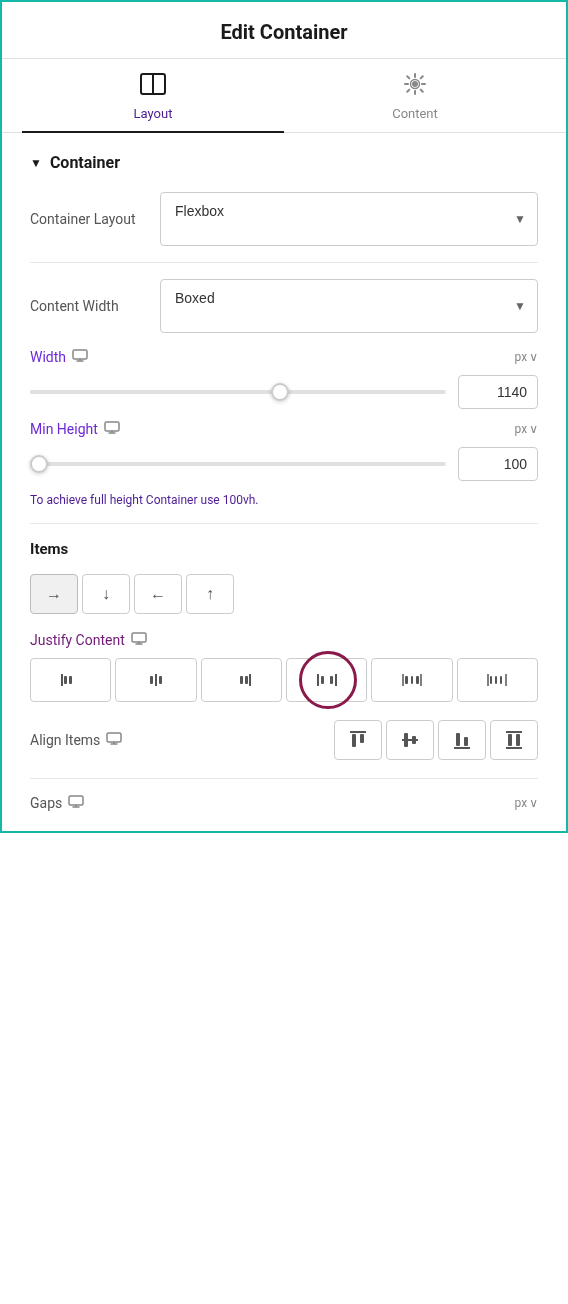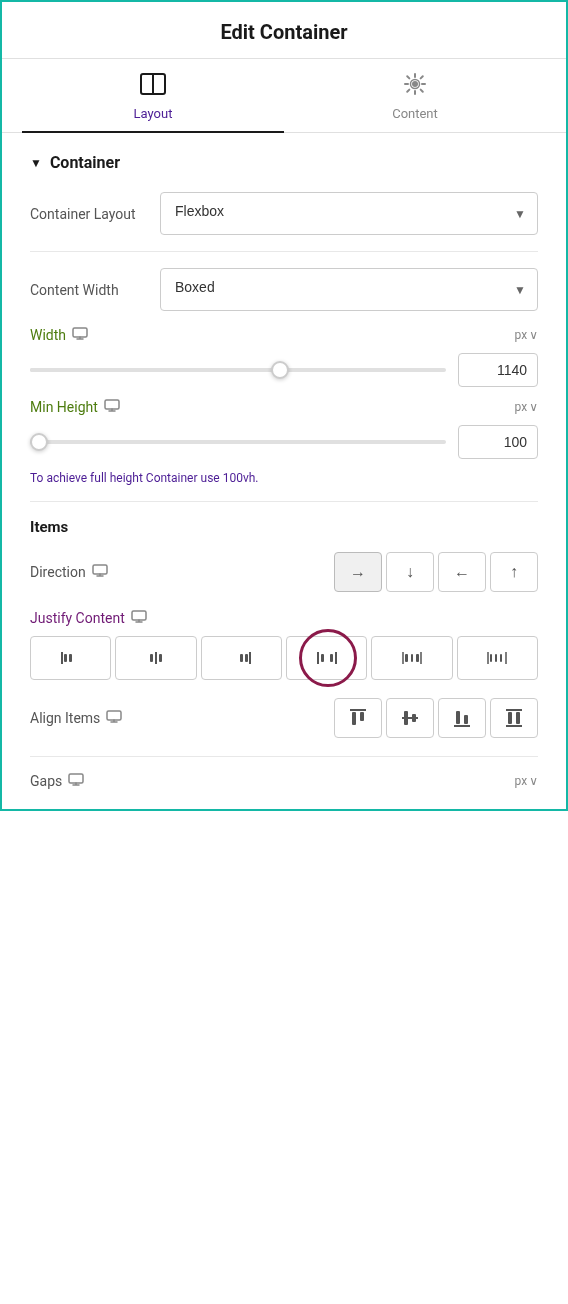--- a/index.html
+++ b/index.html
@@ -91,21 +91,21 @@
       gap: 6px;
     }
 
     .select-wrapper {
       flex: 1;
       position: relative;
     }
 
     select {
       width: 100%;
-      padding: 10px 36px 15px 14px;
+      padding: 10px 36px 26px 14px;
       border: 1px solid #ccc;
       border-radius: 4px;
       font-size: 14px;
       color: #333;
       appearance: none;
       background: #fff;
       cursor: pointer;
     }
 
     .select-arrow {
@@ -125,21 +125,21 @@
     }
 
     .slider-label-row {
       display: flex;
       align-items: center;
       margin-bottom: 10px;
     }
 
     .slider-label {
       font-size: 14px;
-      color: #4d7c0f;
+      color: #6d28d9;
       display: flex;
       align-items: center;
       gap: 6px;
       flex: 1;
     }
 
     .unit-label {
       font-size: 12px;
       color: #888;
       display: flex;
@@ -452,29 +452,20 @@
       <input type="text" class="number-input" value="100" style="">
     </div>
 
     <p class="hint-text">To achieve full height Container use 100vh.</p>
 
     <hr class="divider">
 
     <div class="items-section-title">Items</div>
 
     <div class="direction-row">
-      <div class="direction-label">
-        <span>Direction</span>
-        <span>
-          <svg width="16" height="13" viewBox="0 0 16 13" fill="none">
-            <rect x="1" y="1" width="14" height="9" rx="1.5" stroke="#888" stroke-width="1.5" fill="none"></rect>
-            <path d="M5 12h6M8 10v2" stroke="#888" stroke-width="1.5" stroke-linecap="round"></path>
-          </svg>
-        </span>
-      </div>
       <div class="btn-group">
         <button class="btn-icon active">→</button>
         <button class="btn-icon">↓</button>
         <button class="btn-icon">←</button>
         <button class="btn-icon">↑</button>
       </div>
     </div>
 
     <div class="justify-content-row">
       <div class="justify-label-row">

